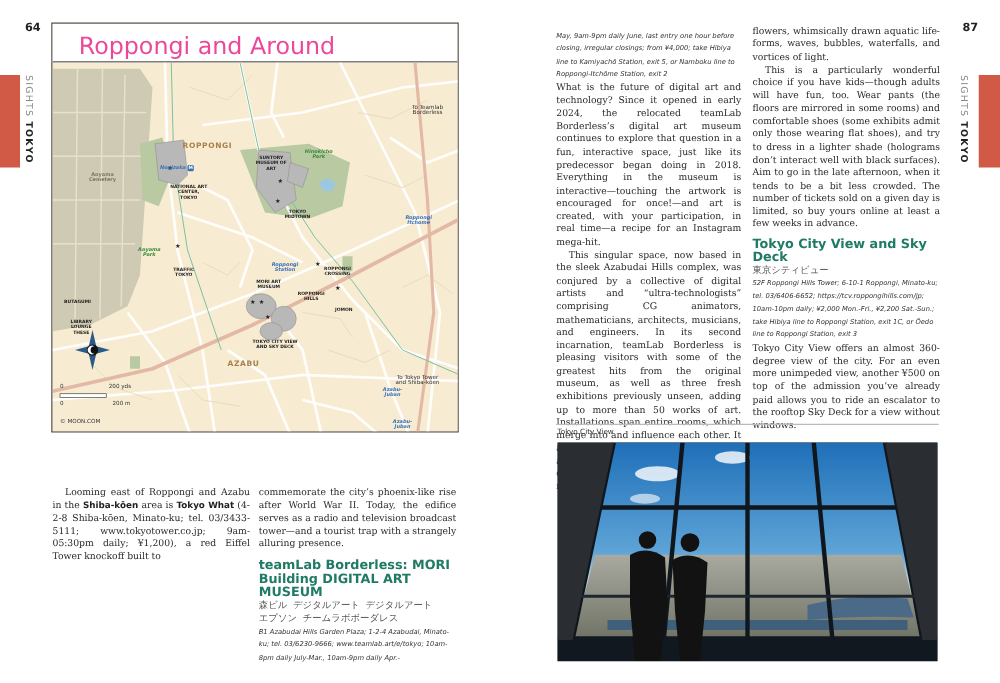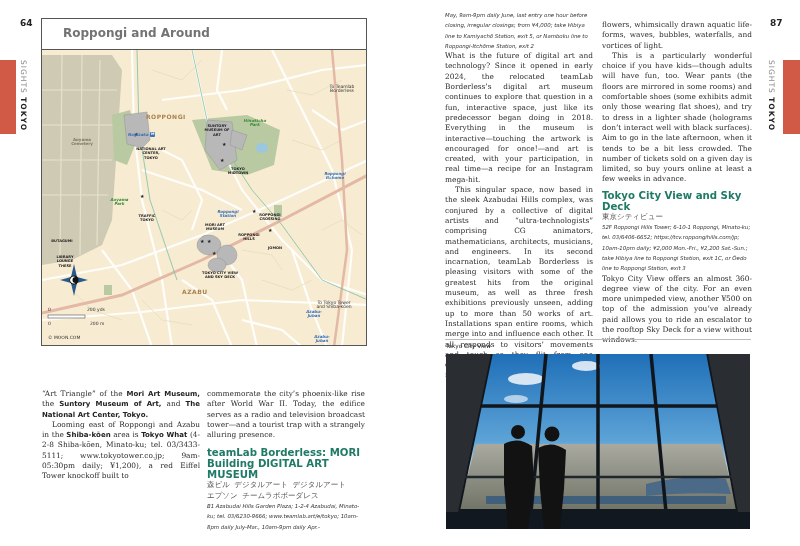--- a/index.html
+++ b/index.html
@@ -8,21 +8,21 @@
 
   .page-num { position: absolute; top: 18px; font-family: "DejaVu Sans", sans-serif; font-weight: bold; font-size: 9px; color: #222; }
   .tab { position: absolute; background: #d05a45; }
   .side-label { position: absolute; writing-mode: vertical-rl; font-family: "DejaVu Sans", sans-serif; font-size: 7.5px; letter-spacing: 1px; line-height: 10px; }
   .side-label b { color: #222; font-weight: bold; }
   .side-label span { color: #888; }
 
   
   .map { position: absolute; left: 41px; top: 18px; width: 326px; height: 328px; border: 1px solid #555; background: #f7ecd2; overflow: hidden; }
   .map-title { position: absolute; left: 0; top: 0; right: 0; height: 31px; background: #fff; border-bottom: 1px solid #555; }
-  .map-title span { position: absolute; left: 21px; top: 7px; font-family: "DejaVu Sans", sans-serif; font-weight: bold; font-size: 12px; color: #737373; }
+  .map-title span { position: absolute; left: 21px; top: 7px; font-family: "DejaVu Sans", sans-serif; font-weight: normal; font-size: 19px; color: #ec4899; }
   .map-canvas { position: absolute; left: 0; top: 31px; right: 0; bottom: 0; }
   .ml { position: absolute; font-family: "DejaVu Sans", sans-serif; font-size: 3.6px; font-weight: bold; color: #222; text-align: center; line-height: 4.3px; text-transform: uppercase; }
   .ml.district { font-size: 6px; color: #a8804a; letter-spacing: 0.5px; }
   .ml.park { color: #3a8a3a; font-style: italic; text-transform: none; font-size: 4px; }
   .ml.grey { color: #7c7766; text-transform: none; font-size: 4px; }
   .ml.station { color: #3a72b8; font-style: italic; text-transform: none; font-size: 4px; }
   .ml.note { color: #333; text-transform: none; font-weight: normal; font-size: 4.5px; }
   .metro { display: inline-block; width: 5px; height: 5px; background: #3a72b8; color: #fff; font-size: 3.5px; line-height: 5px; text-align: center; border-radius: 1px; vertical-align: middle; font-style: normal; }
   .copyright { position: absolute; left: 6px; bottom: 5px; font-family: "DejaVu Sans", sans-serif; font-size: 4.5px; color: #333; }
 
@@ -169,40 +169,39 @@
     <div class="ml station" style="left:270px; top:285px; width:20px;">Azabu-Juban</div>
     <div class="ml note" style="left:6px; top:258px;">0</div>
     <div class="ml note" style="left:45px; top:258px;">200 yds</div>
     <div class="ml note" style="left:6px; top:272px;">0</div>
     <div class="ml note" style="left:48px; top:272px;">200 m</div>
   </div>
   <div class="copyright">© MOON.COM</div>
 </div>
 
 <div class="col" style="left:42px; top:389px; width:158px;">
-  <p><span>“Art Triangle” of the </span><b>Mori Art Museum,</b><span> the </span><b>Suntory Museum of Art,</b><span> and </span><b>The National Art Center, Tokyo.</b></p>
   <p class="ind"><span>Looming east of Roppongi and Azabu in the </span><b>Shiba-kōen</b><span> area is </span><b>Tokyo What</b><span> (4-2-8 Shiba-kōen, Minato-ku; tel. 03/3433-5111; www.tokyotower.co.jp; 9am-05:30pm daily; ¥1,200), a red Eiffel Tower knockoff built to</span></p>
 </div>
 
 <div class="col" style="left:207px; top:389px; width:158px;">
   <p>commemorate the city’s phoenix-like rise after World War II. Today, the edifice serves as a radio and television broadcast tower—and a tourist trap with a strangely alluring presence.</p>
   <div class="h3" style="margin-top:7px;">teamLab Borderless: MORI Building DIGITAL ART MUSEUM</div>
   <div class="jp">森ビル デジタルアート デジタルアート</div>
   <div class="jp">エプソン チームラボボーダレス</div>
   <div class="listing">B1 Azabudai Hills Garden Plaza; 1-2-4 Azabudai, Minato-ku; tel. 03/6230-9666; www.teamlab.art/e/tokyo; 10am-8pm daily July-Mar., 10am-9pm daily Apr.-</div>
 </div>
 
 <div class="page-num" style="left:770px;">87</div>
 <div class="tab" style="left:783px; top:60px; width:17px; height:74px;"></div>
 <div class="side-label" style="left:766px; top:60px;">
   <span>SIGHTS</span>
   <b>TOKYO</b>
 </div>
 
-<div class="col" style="left:445px; top:10px; width:148px;">
+<div class="col" style="left:445px; top:24px; width:148px;">
   <div class="listing">May, 9am-9pm daily June, last entry one hour before closing, irregular closings; from ¥4,000; take Hibiya line to Kamiyachō Station, exit 5, or Namboku line to Roppongi-Itchōme Station, exit 2</div>
   <p>What is the future of digital art and technology? Since it opened in early 2024, the relocated teamLab Borderless’s digital art museum continues to explore that question in a fun, interactive space, just like its predecessor began doing in 2018. Everything in the museum is interactive—touching the artwork is encouraged for once!—and art is created, with your participation, in real time—a recipe for an Instagram mega-hit.</p>
   <p class="ind">This singular space, now based in the sleek Azabudai Hills complex, was conjured by a collective of digital artists and “ultra-technologists” comprising CG animators, mathematicians, architects, musicians, and engineers. In its second incarnation, teamLab Borderless is pleasing visitors with some of the greatest hits from the original museum, as well as three fresh exhibitions previously unseen, adding up to more than 50 works of art. Installations span entire rooms, which merge into and influence each other. It all responds to visitors’ movements and touch as they flit from one otherworldly space to the next, amid morphing</p>
 </div>
 
 <div class="col" style="left:602px; top:20px; width:150px;">
   <p>flowers, whimsically drawn aquatic life-forms, waves, bubbles, waterfalls, and vortices of light.</p>
   <p class="ind">This is a particularly wonderful choice if you have kids—though adults will have fun, too. Wear pants (the floors are mirrored in some rooms) and comfortable shoes (some exhibits admit only those wearing flat shoes), and try to dress in a lighter shade (holograms don’t interact well with black surfaces). Aim to go in the late afternoon, when it tends to be a bit less crowded. The number of tickets sold on a given day is limited, so buy yours online at least a few weeks in advance.</p>
   <div class="h3" style="margin-top:5px;">Tokyo City View and Sky Deck</div>
   <div class="jp">東京シティビュー</div>

